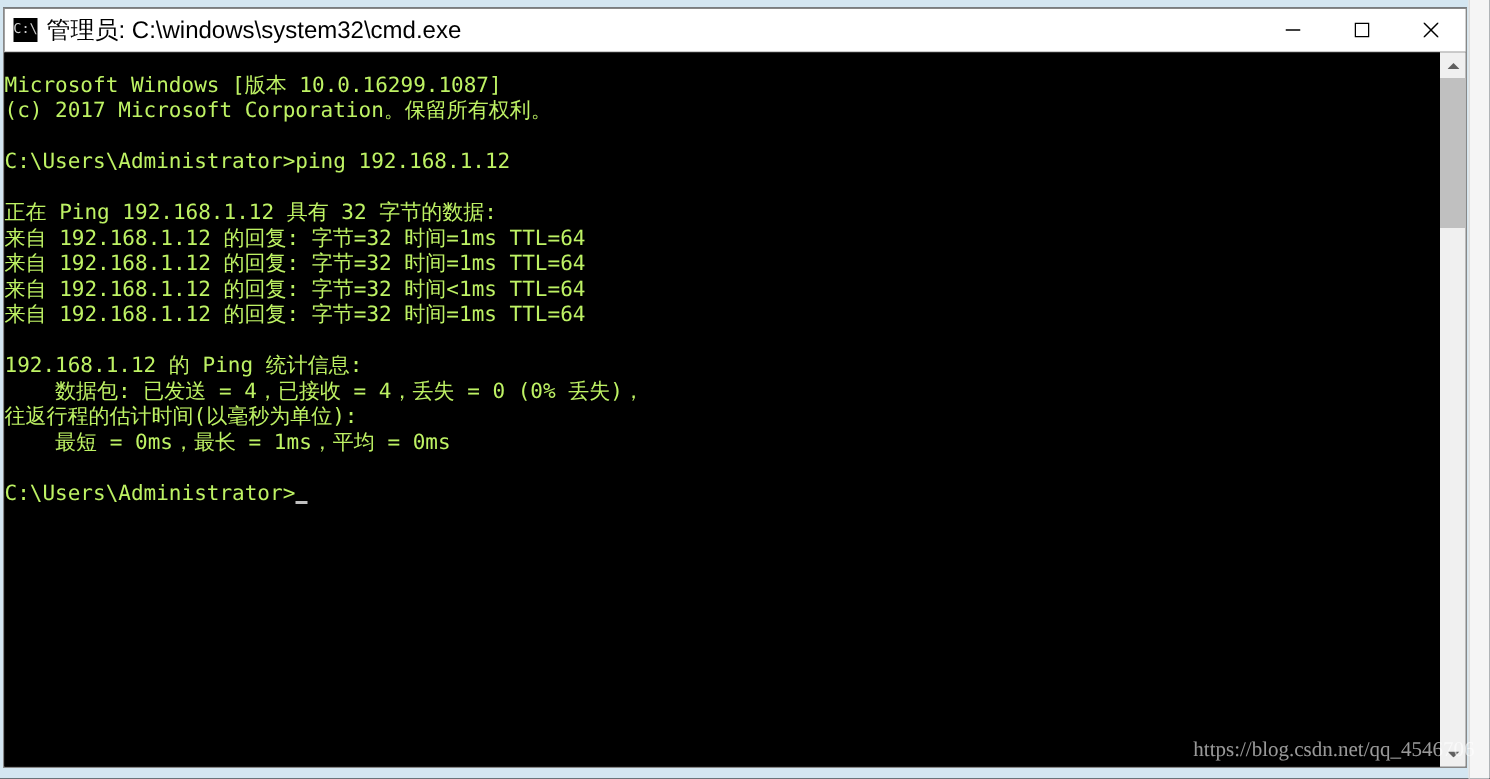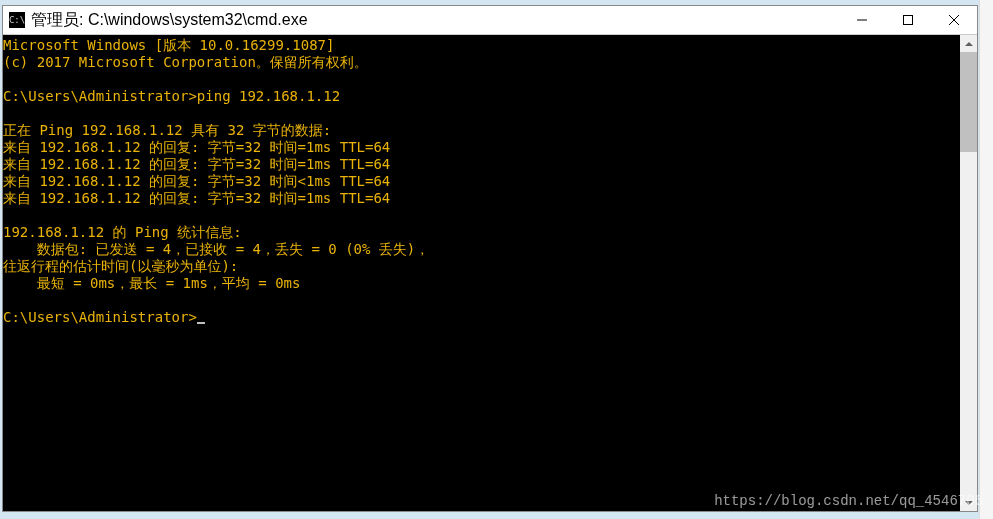--- a/index.html
+++ b/index.html
@@ -69,25 +69,25 @@
       height: 10px;
     }
     .terminal-area {
       flex: 1;
       display: flex;
       background: #000;
     }
     .terminal {
       flex: 1;
       background: #000;
-      color: #eab308;
+      color: #bef264;
       font-family: "NSimSun", "SimSun", "Consolas", monospace;
       font-size: 14px;
       line-height: 17px;
-      padding: 2px 0 0 0;
+      padding: 14px 0 0 0;
       white-space: pre;
       overflow: hidden;
     }
     .scrollbar {
       width: 17px;
       background: #f0f0f0;
       position: relative;
       display: flex;
       flex-direction: column;
     }
@@ -118,21 +118,21 @@
       background: #c0c0c0;
       vertical-align: bottom;
       margin-bottom: 2px;
     }
     .watermark {
       position: absolute;
       bottom: 10px;
       right: 10px;
       color: rgba(255,255,255,0.6);
       font-size: 14px;
-      font-family: Liberation Mono, monospace;
+      font-family: Liberation Serif, serif;
       z-index: 10;
     }
     .right-edge {
       position: absolute;
       right: 0;
       top: 0;
       width: 14px;
       height: 100%;
       background: #f5f5f5;
       border-left: 1px solid #ddd;

